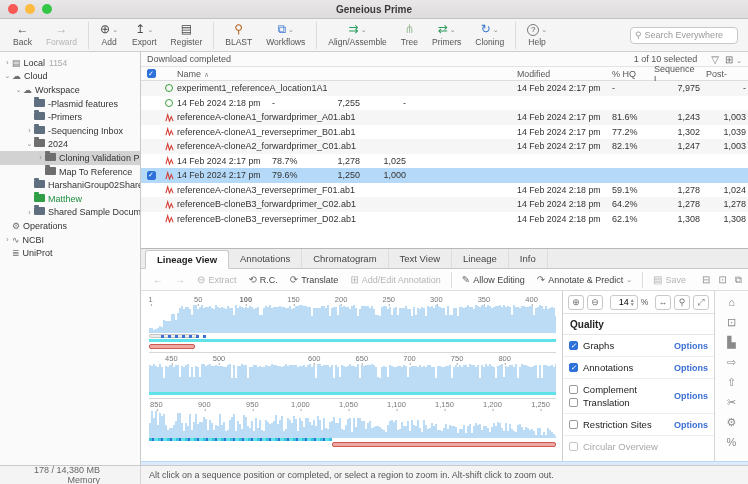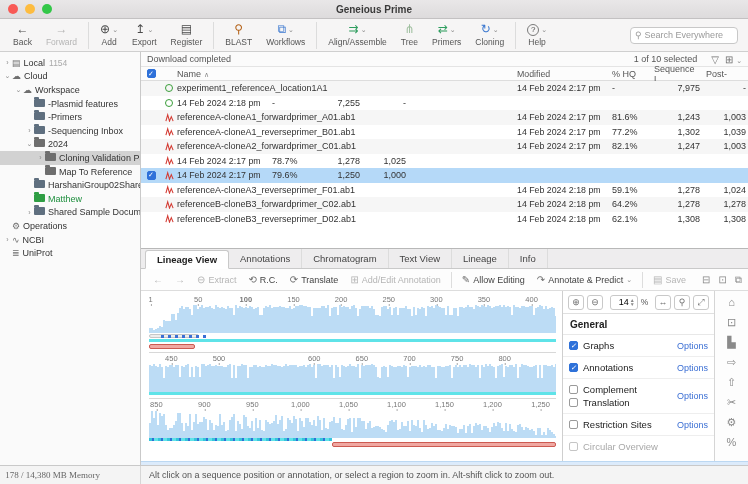--- a/index.html
+++ b/index.html
@@ -121,31 +121,31 @@
   .chip { width:8px; height:11px; color:#fff; font-size:7.5px; font-weight:bold; display:inline-flex; align-items:center; justify-content:center; }
   .dot { color:#888; font-size:8px; margin:0 1px; }
   .colorsel .val { font-size:8.5px; color:#333; flex:1; }
   .colorsel .caret { font-size:7px; color:#888; }
   .optrow { display:flex; align-items:center; padding:4px 6px; border-bottom:1px solid #eee; }
   .optleft { flex:1; }
   .optline { display:flex; align-items:center; gap:5px; height:13px; }
   .optlab { font-size:9.5px; color:#222; }
   .optrow.dis .optlab { color:#a9a9a9; }
   .cb.disoff { border-color:#c5c5c5; }
-  .optlink { font-size:9px; color:#3b6fd4; }
+  .optlink { font-size:9px; color:#3b6fd4;font-weight:bold; }
   .optbottom { padding:2px 0; }
   .optbottom .optrow { border-bottom:0; padding:2px 6px; }
 
   
   .rail { width:34px; border-left:1px solid #d5d5d5; background:#fdfdfd; display:flex; flex-direction:column; align-items:center; padding-top:6px; gap:9px; }
   .rail .ric { color:#8a8a8a; font-size:11px; line-height:11px; }
 
   
   .statusbar { height:19px; background:#f4f4f4; border-top:1px solid #c9c9c9; display:flex; align-items:center; }
-  .mem { width:141px; flex:0 0 141px; text-align:right; padding-right:40px; color:#666; font-size:9px; border-right:1px solid #d6d6d6; height:100%; display:flex; align-items:center; justify-content:flex-end;font-family:Liberation Serif, serif; }
+  .mem { width:141px; flex:0 0 141px; text-align:right; padding-right:40px; color:#666; font-size:9px; border-right:1px solid #d6d6d6; height:100%; display:flex; align-items:center; justify-content:flex-end; }
   .tip { padding-left:8px; color:#555; font-size:9px; }
 
   svg.traceico { display:block; }
 </style>
 </head>
 <body>
 
 <div class="titlebar">
   <div class="lights">
     <span class="light red"></span>
@@ -1375,21 +1375,21 @@
                   <span>▲</span>
                   <span>▼</span>
                 </span>
             </span>
             <span class="pct">%</span>
             <span class="zgap"></span>
             <span class="zbtn">↔</span>
             <span class="zbtn">⚲</span>
             <span class="zbtn">⤢</span>
           </div>
-          <div class="ptitle">General</div>
+          <div class="ptitle">Quality</div>
 
             <div class="optrow">
               <span class="optleft">
                 <span class="optline">
                   <span class="cb on">
                     <i>✓</i>
                   </span>
                   <span class="optlab">Graphs</span>
                 </span>
 
@@ -1471,14 +1471,14 @@
 
         </div>
       </div>
       <div class="hstrip"></div>
     </div>
   </div>
 </div>
 
 <div class="statusbar">
   <span class="mem">178 / 14,380 MB Memory</span>
-  <span class="tip">Alt click on a sequence position or annotation, or select a region to zoom in. Alt-shift click to zoom out.</span>
+  <span class="tip">Alt click on a sequence position or completed, or select a region to zoom in. Alt-shift click to zoom out.</span>
 </div>
 
 </body></html>

